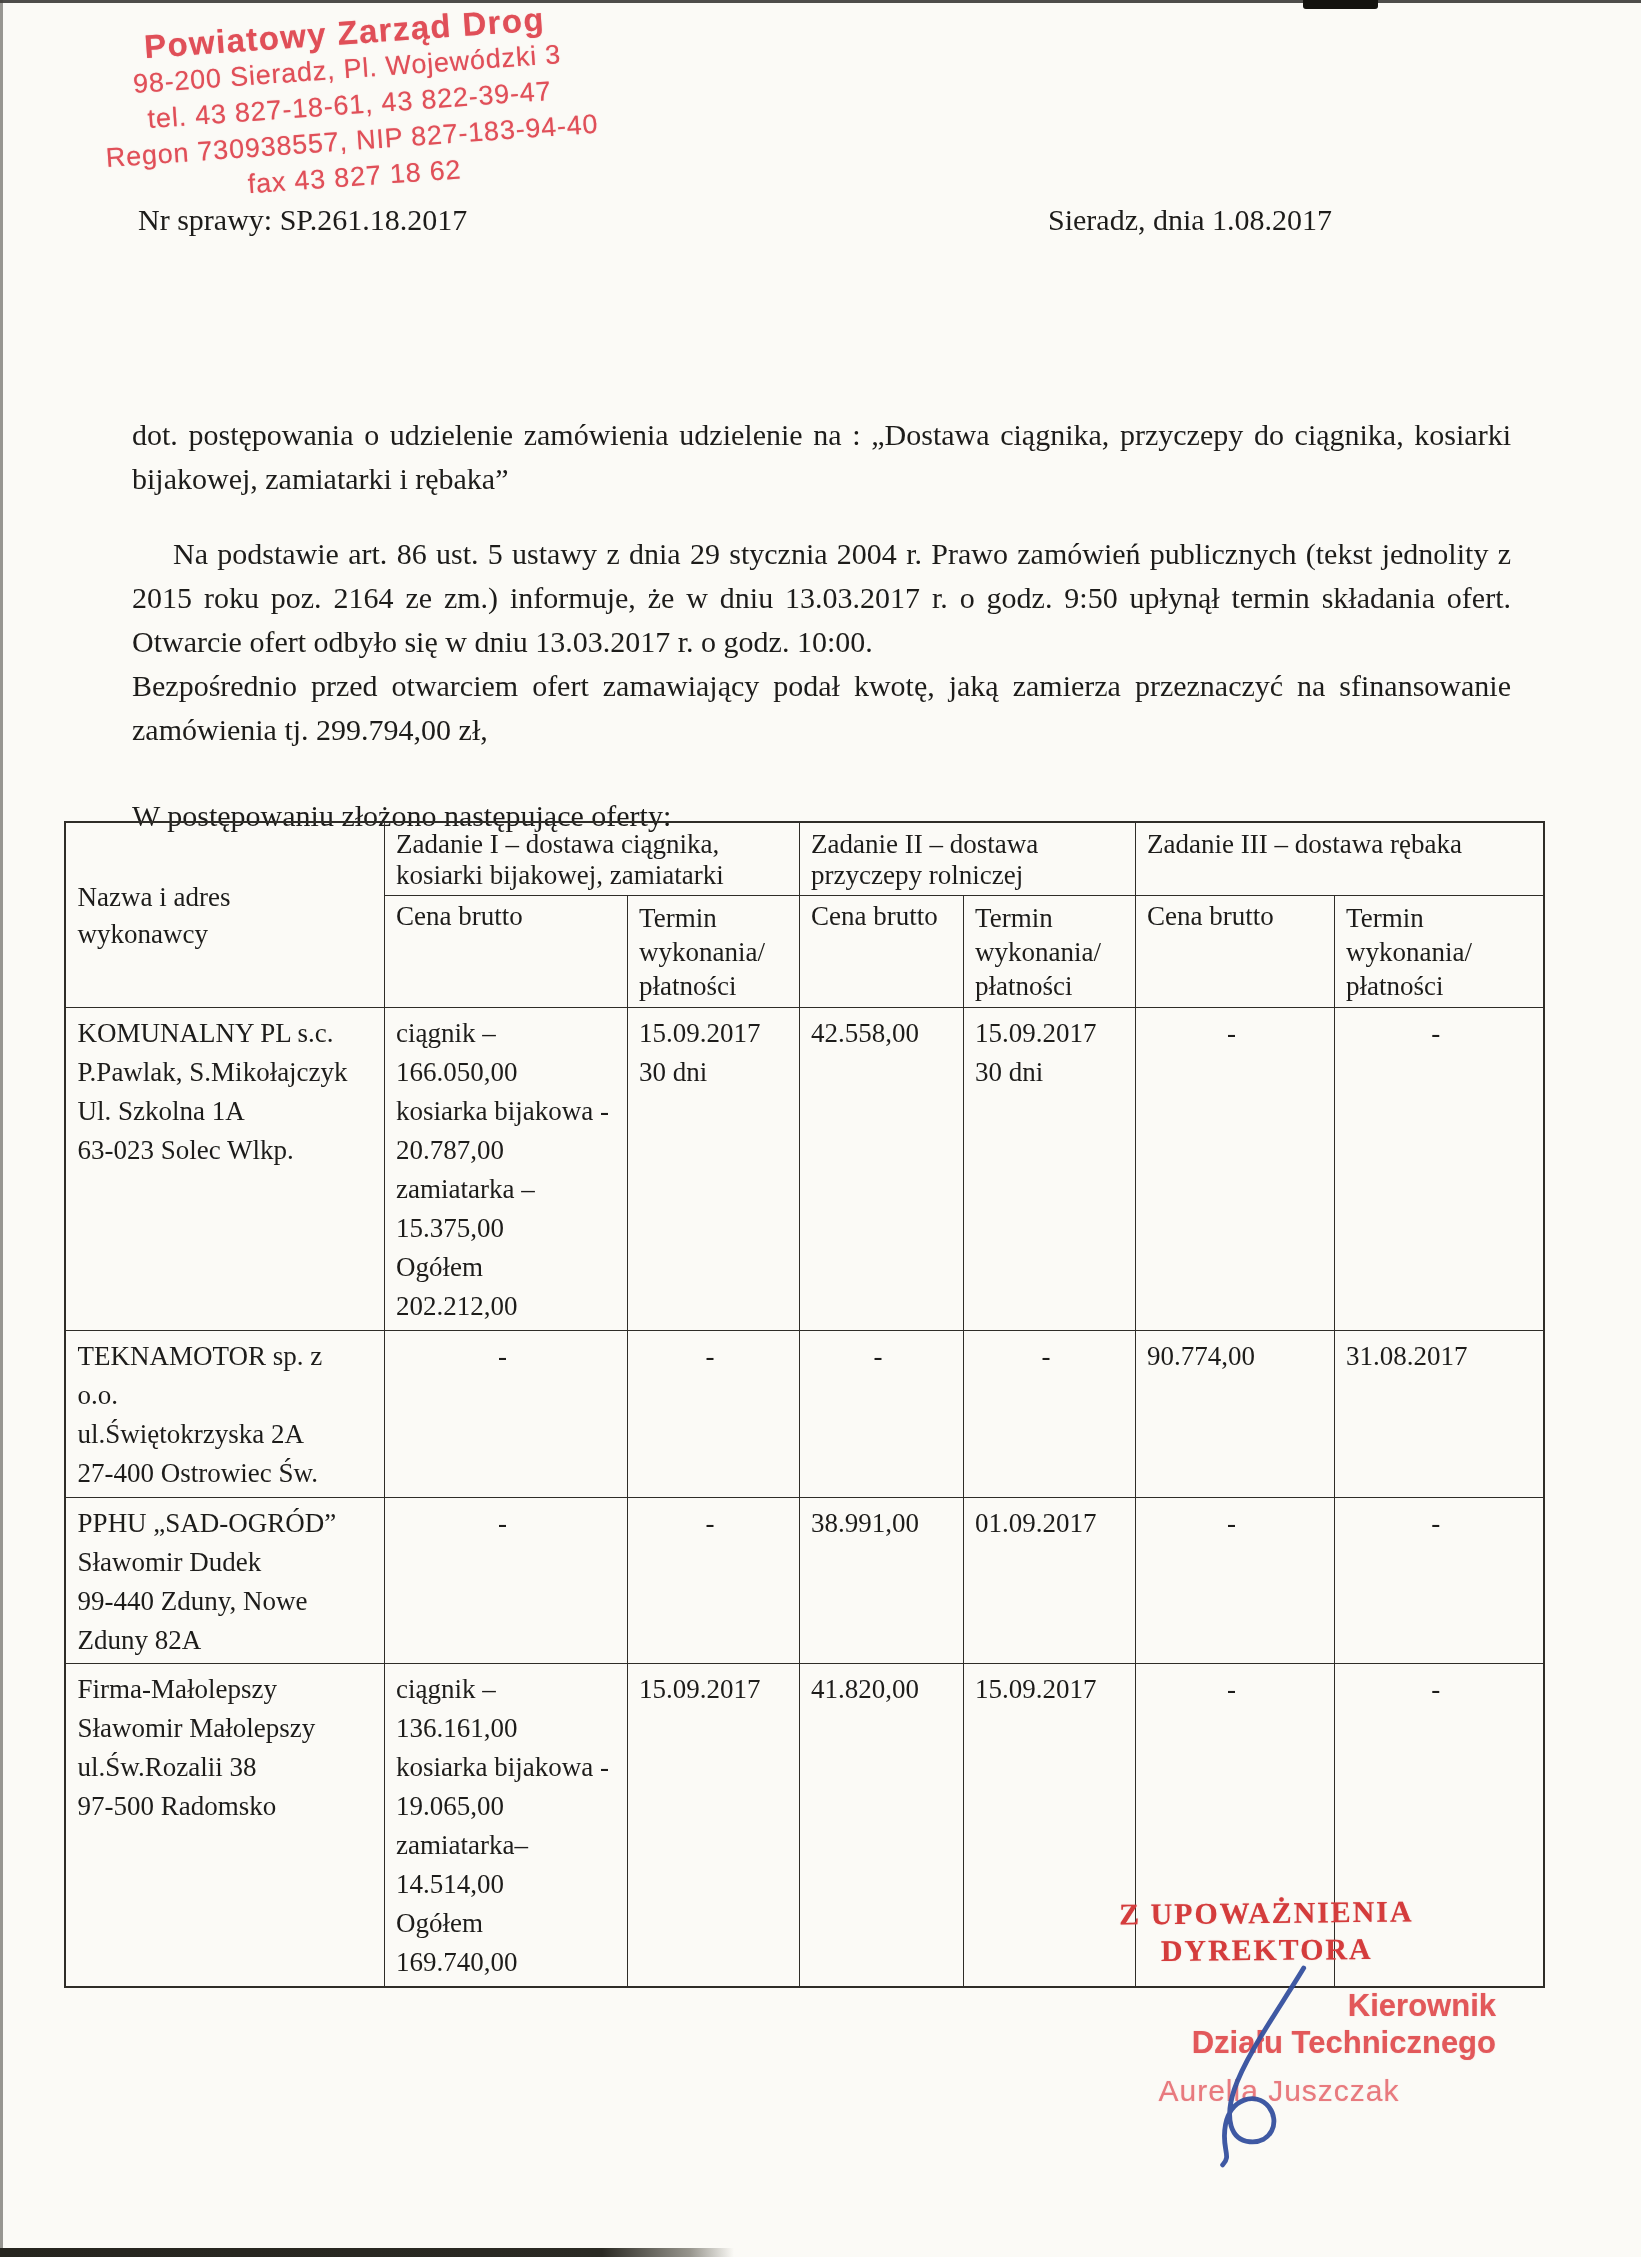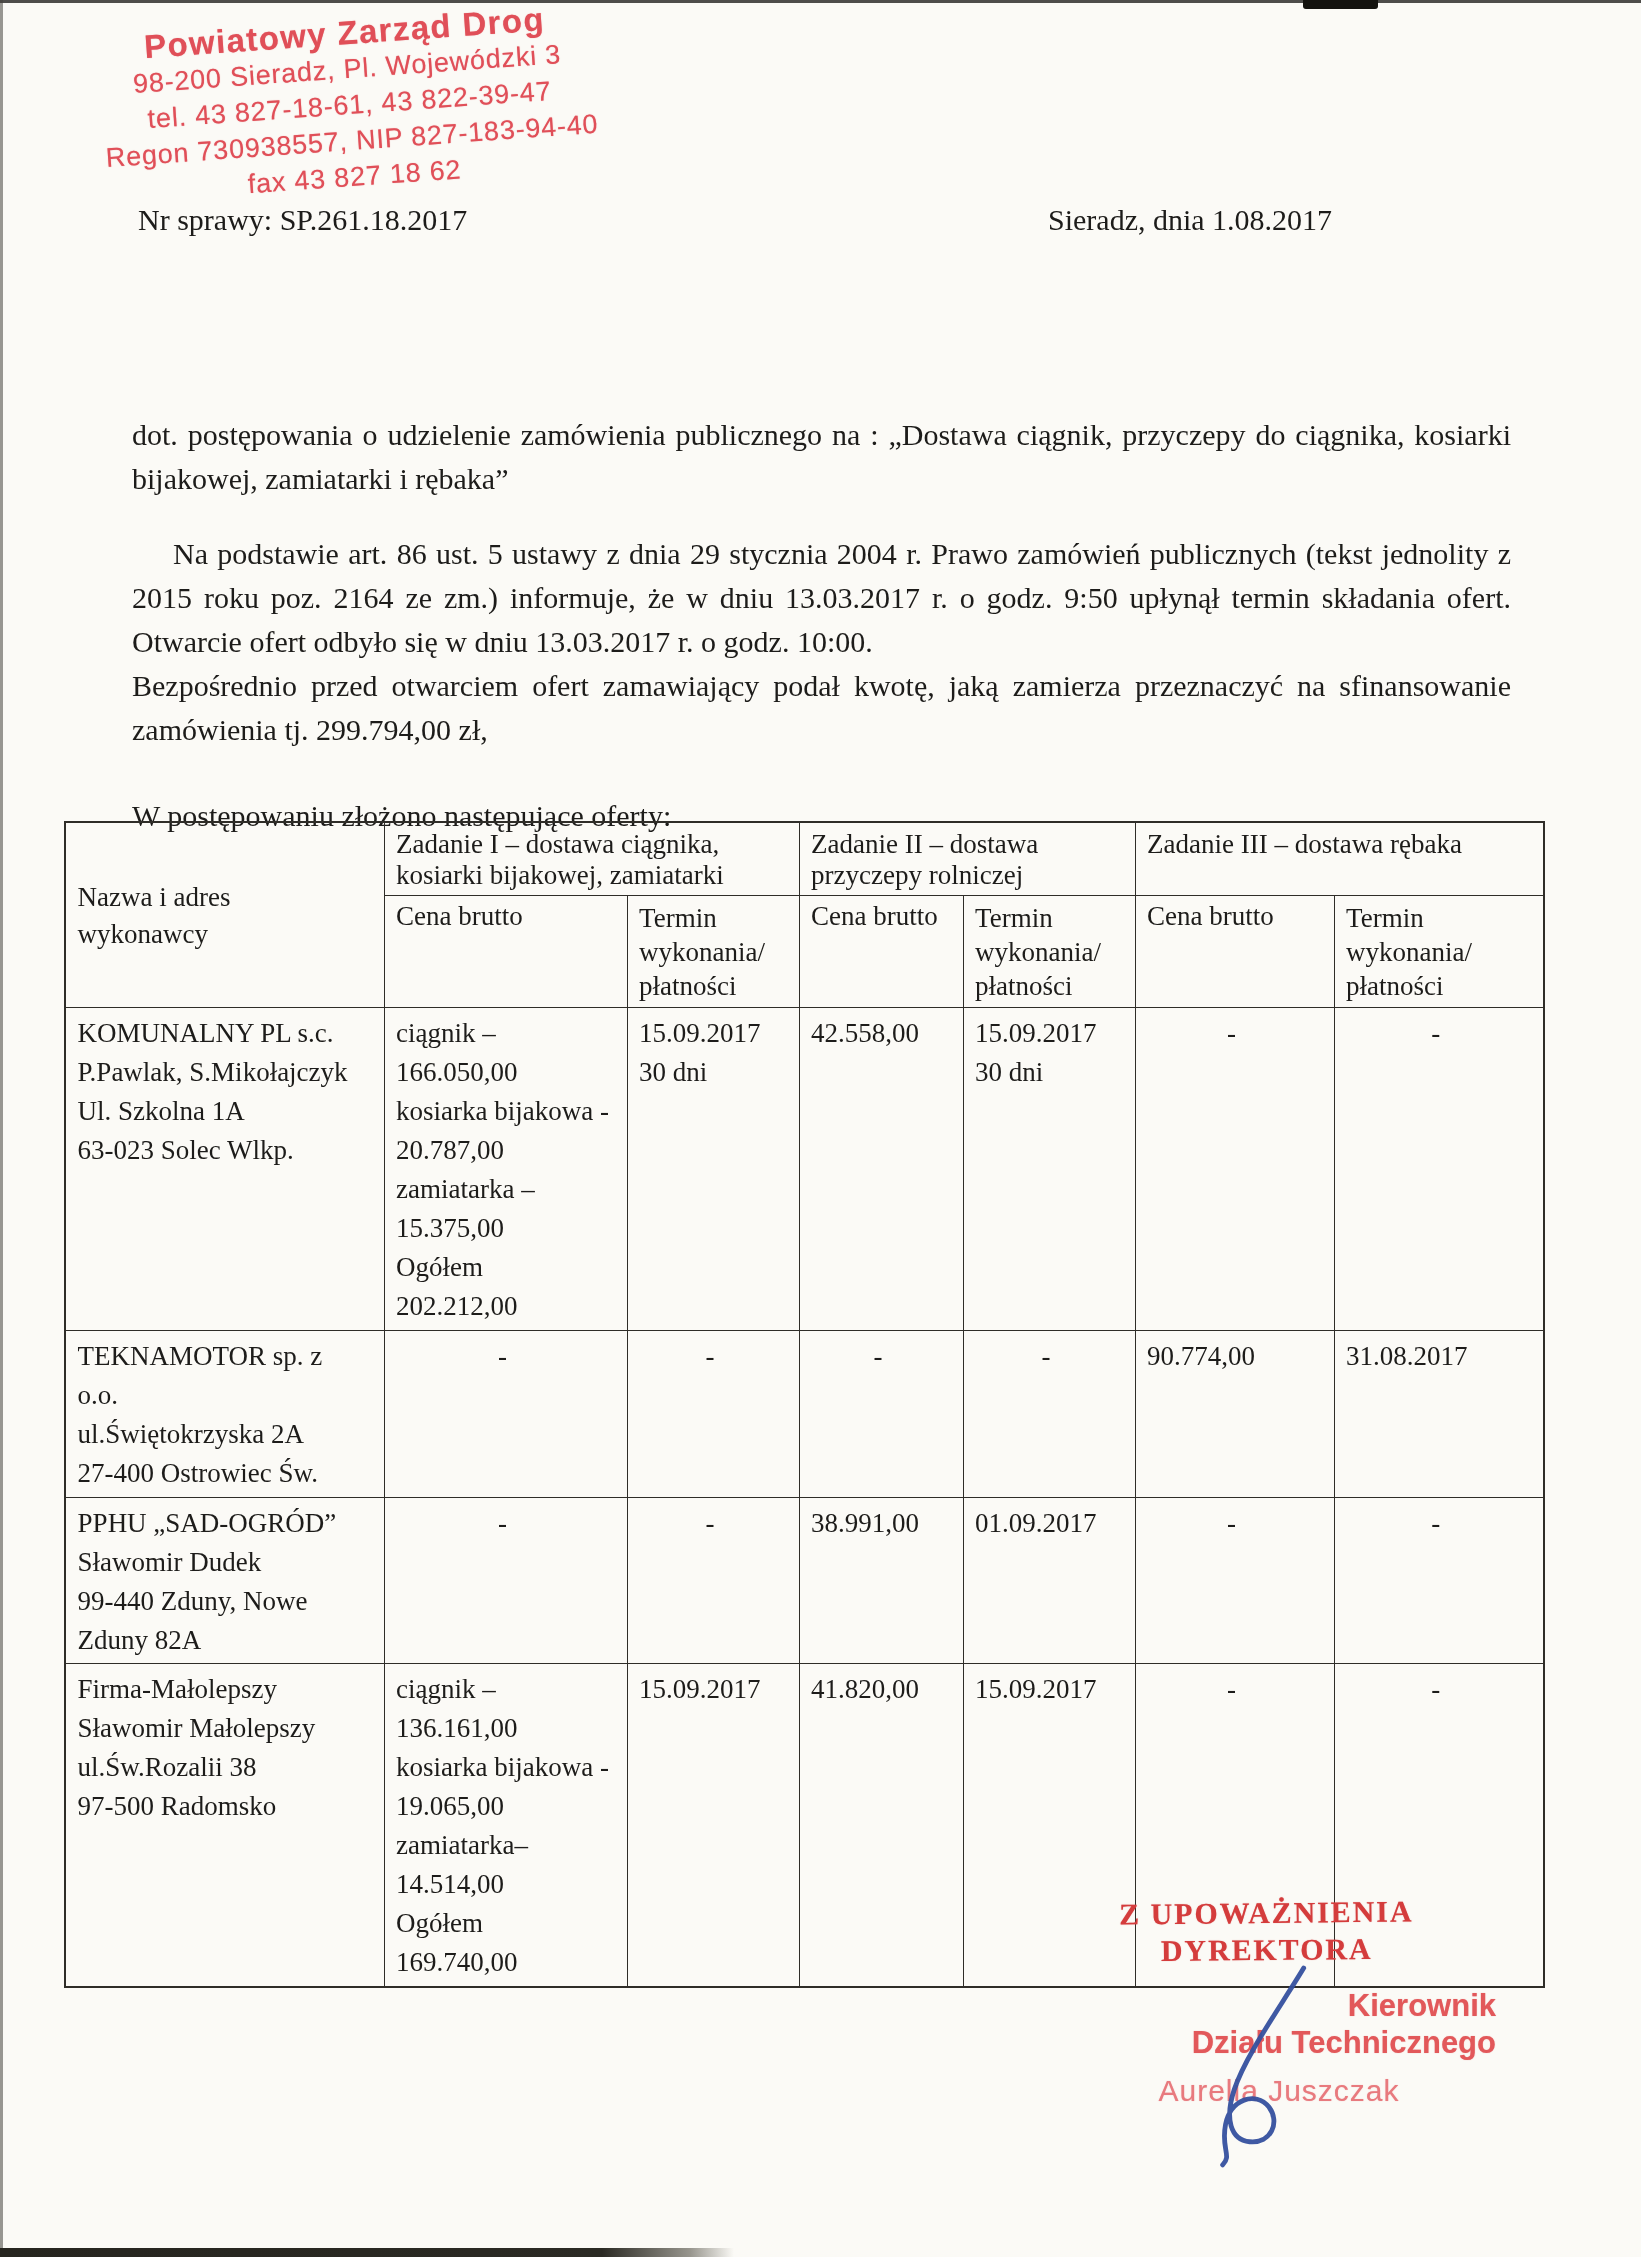--- a/index.html
+++ b/index.html
@@ -106,21 +106,21 @@
     <div class="l">tel. 43 827-18-61, 43 822-39-47</div>
     <div class="l">Regon 730938557, NIP 827-183-94-40</div>
     <div class="l">fax 43 827 18 62</div>
   </div>
 
   <div class="case-number">Nr sprawy: SP.261.18.2017</div>
   <div class="place-date">Sieradz, dnia 1.08.2017</div>
 
 
   <div class="body-text">
-    <p>dot. postępowania o udzielenie zamówienia publicznego na : „Dostawa ciągnik, przyczepy do ciągnika, kosiarki bijakowej, zamiatarki i rębaka”</p>
+    <p>dot. postępowania o udzielenie zamówienia udzielenie na : „Dostawa ciągnika, przyczepy do ciągnika, kosiarki bijakowej, zamiatarki i rębaka”</p>
     <p class="p-legal">Na podstawie art. 86 ust. 5 ustawy z dnia 29 stycznia 2004 r. Prawo zamówień publicznych (tekst jednolity z 2015 roku poz. 2164 ze zm.) informuje, że w dniu 13.03.2017 r. o godz. 9:50 upłynął termin składania ofert. Otwarcie ofert odbyło się w dniu 13.03.2017 r. o godz. 10:00.</p>
     <p class="p-amount">Bezpośrednio przed otwarciem ofert zamawiający podał kwotę, jaką zamierza przeznaczyć na sfinansowanie zamówienia tj. 299.794,00 zł,</p>
     <p class="p-offers">W postępowaniu złożono następujące oferty:</p>
   </div>
 
   <table class="offers-table">
     <colgroup>
       <col style="width:319px">
         <col style="width:243px">
         <col style="width:172px">

